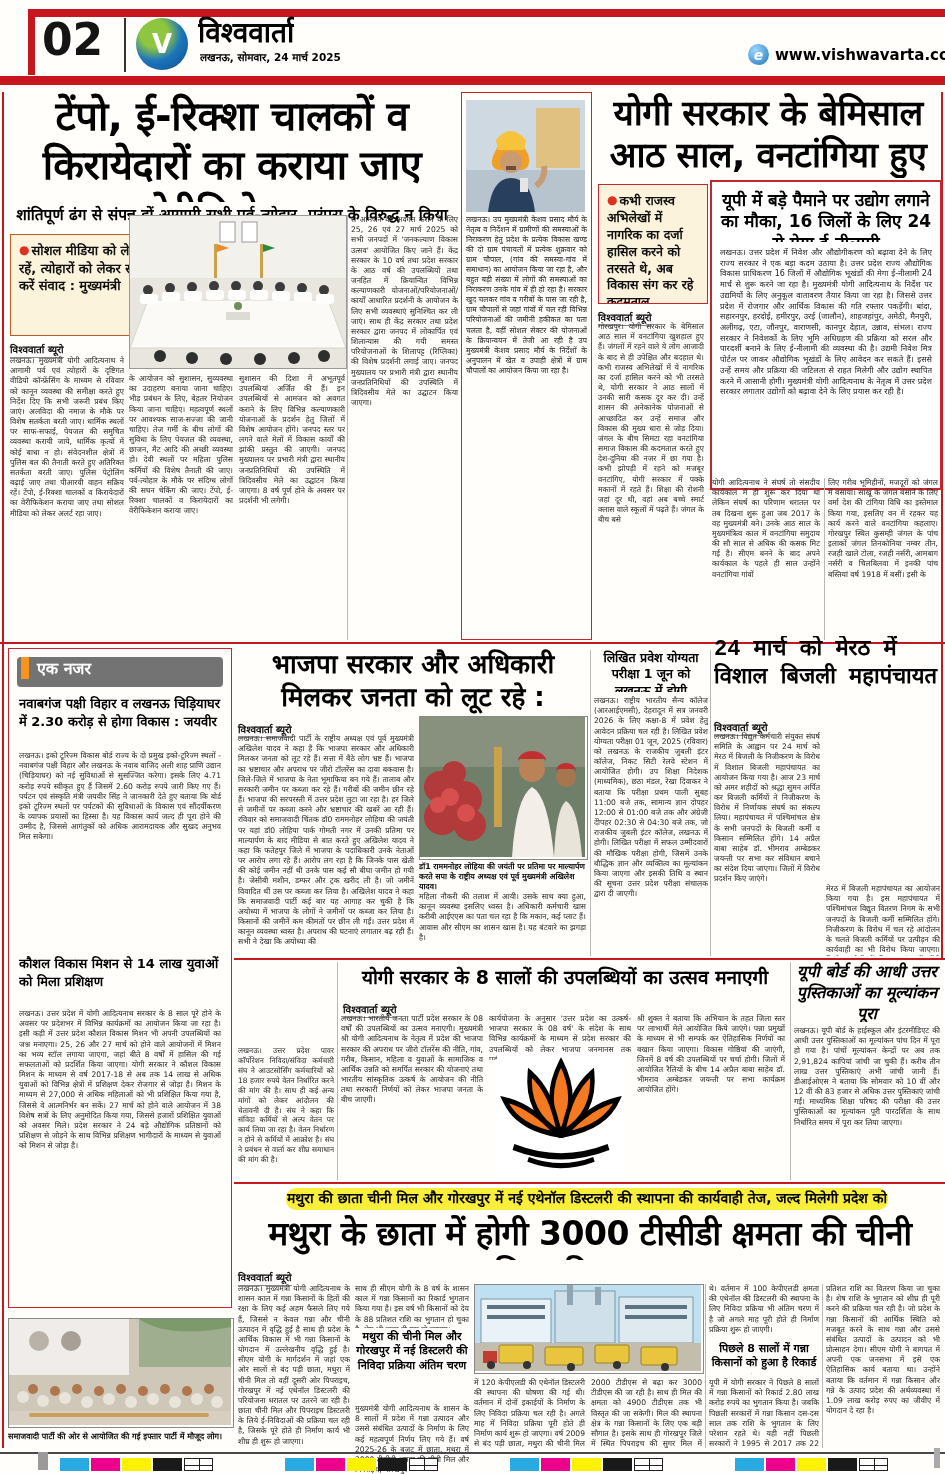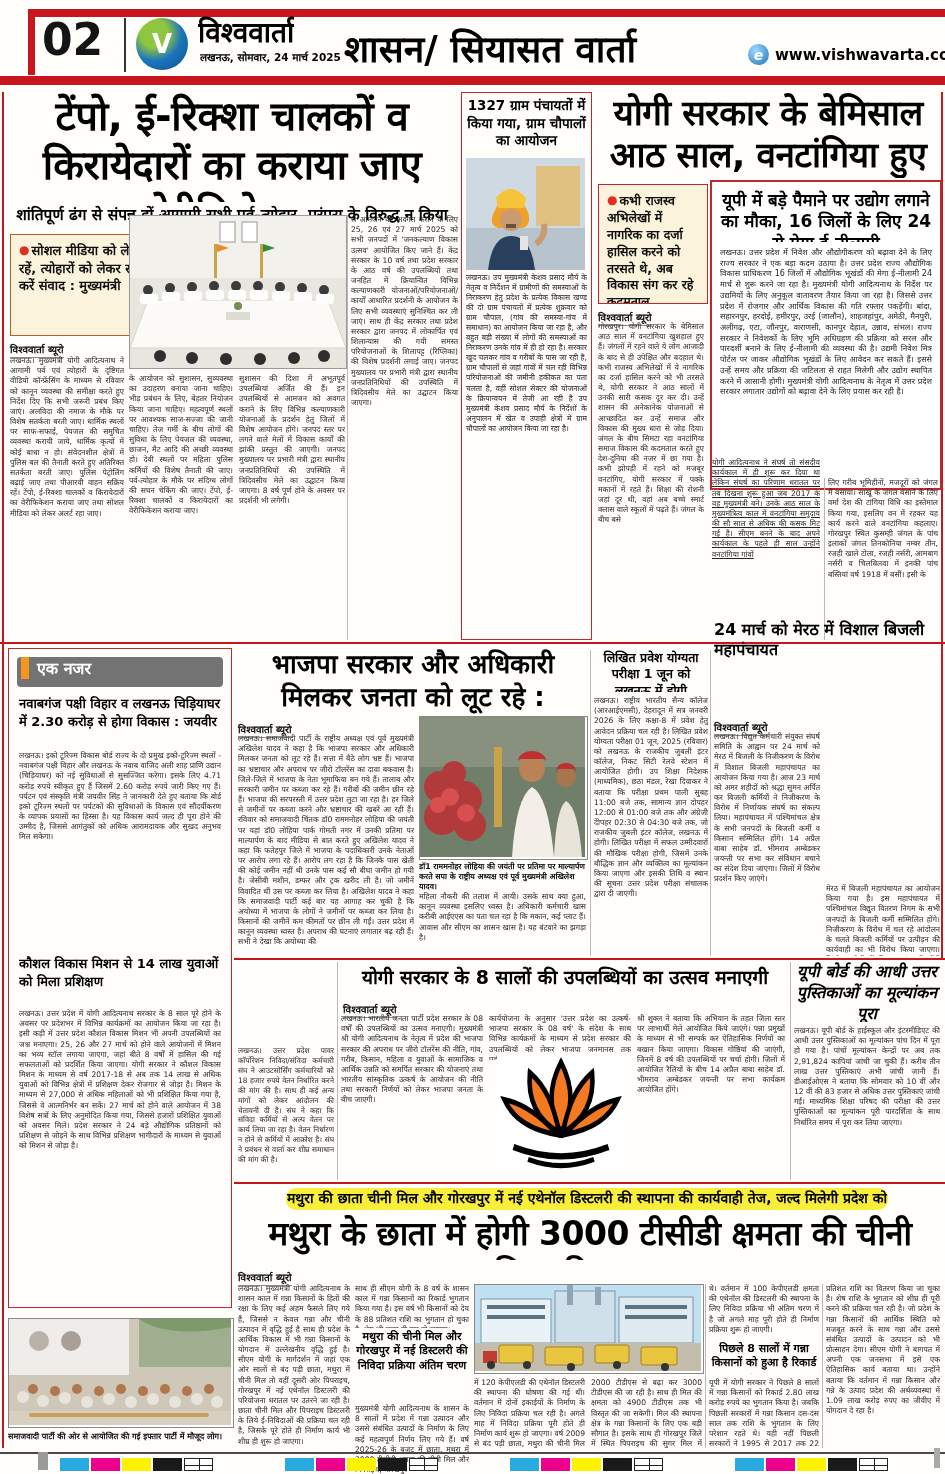--- a/index.html
+++ b/index.html
@@ -33,21 +33,20 @@
 
   <div class="abs" style="left:42px;top:14px;font-size:44px;font-weight:bold;color:#141414;">02</div>
   <div class="abs" style="left:124px;top:18px;width:2px;height:54px;background:#333;"></div>
 
   <div class="abs" style="left:136px;top:18px;width:52px;height:52px;border-radius:50%;background:radial-gradient(circle at 35% 30%,#8ec63f 0 28%,#1c75bc 55%,#0b4f8a 100%);display:flex;align-items:center;justify-content:center;">
     <span style="color:#fff;font-weight:bold;font-size:26px;">V</span>
   </div>
   <div class="abs hl" style="left:198px;top:12px;font-size:28px;text-align:center;">विश्ववार्ता</div>
   <div class="abs hl" style="left:200px;top:50px;font-size:10.5px;">लखनऊ,  सोमवार, 24 मार्च 2025</div>
 
-  <div class="abs hl center" style="left:290px;top:22px;width:400px;font-size:37px;">शासन/ सियासत वार्ता</div>
 
   <div class="abs" style="left:748px;top:44px;width:21px;height:21px;border-radius:50%;background:radial-gradient(circle at 35% 30%,#9ed8ff,#1c75bc);display:flex;align-items:center;justify-content:center;color:#fff;font-weight:bold;font-size:14px;font-style:italic;">e</div>
   <div class="abs hl" style="left:775px;top:46px;font-size:15px;">www.vishwavarta.com</div>
 
   <div class="abs redline" style="left:2px;top:92px;width:2px;height:1356px;"></div>
   <div class="abs redline" style="left:941px;top:92px;width:2px;height:866px;"></div>
 
   <div class="abs hl center" style="left:6px;top:92px;width:452px;height:110px;font-size:40px;line-height:1.22;letter-spacing:-0.5px;">टेंपो, ई-रिक्शा चालकों व किरायेदारों का कराया जाए वेरीफिकेशन</div>
   <div class="abs hl center" style="left:4px;top:203px;width:456px;height:24px;font-size:15.5px;">शांतिपूर्ण ढंग से संपन्न हों आगामी सभी पर्व-त्योहार, परंपरा के विरुद्ध न किया जाए कोई कार्य : मुख्यमंत्री</div>
 
@@ -101,21 +100,20 @@
       <rect x="96" y="96" width="24" height="8" fill="#dcdcd4"></rect>
       <circle cx="108" cy="90" r="4" fill="#6f8f5a"></circle>
     </svg>
   </div>
   <div class="abs body" style="left:129px;top:374px;width:104px;height:266px;">के आयोजन को सुशासन, सुव्यवस्था का उदाहरण बनाया जाना चाहिए। भीड़ प्रबंधन के लिए, बेहतर नियोजन किया जाना चाहिए। महत्वपूर्ण स्थलों पर आवश्यक साज-सज्जा की जानी चाहिए। तेज गर्मी के बीच लोगों की सुविधा के लिए पेयजल की व्यवस्था, छाजन, मैट आदि की अच्छी व्यवस्था हो। देवी स्थलों पर महिला पुलिस कर्मियों की विशेष तैनाती की जाए। पर्व-त्योहार के मौके पर संदिग्ध लोगों की सघन चेकिंग की जाए। टेंपो, ई-रिक्शा चालकों व किरायेदारों का वेरीफिकेशन कराया जाए।</div>
   <div class="abs body" style="left:239px;top:374px;width:106px;height:266px;">सुशासन की दिशा में अभूतपूर्व उपलब्धियां अर्जित की हैं। इन उपलब्धियों से आमजन को अवगत कराने के लिए विभिन्न कल्याणकारी योजनाओं के प्रदर्शन हेतु जिलों में विशेष आयोजन होंगे। जनपद स्तर पर लगने वाले मेलों में विकास कार्यों की झांकी प्रस्तुत की जाएगी। जनपद मुख्यालय पर प्रभारी मंत्री द्वारा स्थानीय जनप्रतिनिधियों की उपस्थिति में त्रिदिवसीय मेले का उद्घाटन किया जाएगा। 8 वर्ष पूर्ण होने के अवसर पर प्रदर्शनी भी लगेगी।</div>
   <div class="abs grayline" style="left:347px;top:215px;width:1px;height:425px;"></div>
   <div class="abs body" style="left:351px;top:215px;width:107px;height:425px;">से आमजन को अवगत कराने के लिए 25, 26 एवं 27 मार्च 2025 को सभी जनपदों में 'जनकल्याण विकास उत्सव' आयोजित किए जाने हैं। केंद्र सरकार के 10 वर्ष तथा प्रदेश सरकार के आठ वर्ष की उपलब्धियों तथा जनहित में क्रियान्वित विभिन्न कल्याणकारी योजनाओं/परियोजनाओं/कार्यों आधारित प्रदर्शनी के आयोजन के लिए सभी व्यवस्थाएं सुनिश्चित कर ली जाएं। साथ ही केंद्र सरकार तथा प्रदेश सरकार द्वारा जनपद में लोकार्पित एवं शिलान्यास की गयी समस्त परियोजनाओं के शिलापट्ट (रिप्लिका) की विशेष प्रदर्शनी लगाई जाए। जनपद मुख्यालय पर प्रभारी मंत्री द्वारा स्थानीय जनप्रतिनिधियों की उपस्थिति में त्रिदिवसीय मेले का उद्घाटन किया जाएगा।</div>
 
   <div class="abs" style="left:461px;top:92px;width:131px;height:548px;border:1.6px solid #c1272d;box-sizing:border-box;padding:4px;">
-    <div class="hl center" style="font-size:13.5px;line-height:1.3;height:58px;">1327 ग्राम पंचायतों में किया गया, ग्राम चौपालों का आयोजन</div>
     <div style="width:100%;height:112px;margin:3px 0;">
       <svg width="119" height="112" viewBox="0 0 119 112" preserveAspectRatio="none">
         <rect width="119" height="112" fill="#cfd9e2"></rect>
         <rect y="70" width="119" height="42" fill="#b7c3cd"></rect>
         <rect x="70" y="8" width="44" height="60" fill="#e8b75a" opacity="0.7"></rect>
         <path d="M28,54 q16,-34 34,0 q4,14 -6,16 l-24,0 q-10,-4 -4,-16z" fill="#efa027"></path>
         <path d="M30,40 q14,-18 30,0 l-2,10 -26,0z" fill="#f6c43a"></path>
         <circle cx="45" cy="62" r="11" fill="#c99b72"></circle>
         <rect x="40" y="66" width="10" height="4" fill="#6b4f3a"></rect>
         <path d="M22,112 q4,-34 23,-34 q20,0 24,34z" fill="#28405e"></path>
@@ -132,21 +130,21 @@
     <span class="dot">●</span><span>कभी राजस्व अभिलेखों में नागरिक का दर्जा हासिल करने को तरसते थे, अब विकास संग कर रहे कदमताल</span>
   </div>
 
   <div class="abs boxed-red" style="left:710px;top:180px;width:212px;height:290px;padding:8px;">
     <div class="hl center" style="font-size:17px;line-height:1.25;height:52px;">यूपी में बड़े पैमाने पर उद्योग लगाने का मौका, 16 जिलों के लिए 24 से मेगा ई-नीलामी</div>
     <div class="body" style="height:216px;font-size:8px;margin-top:6px;">लखनऊ। उत्तर प्रदेश में निवेश और औद्योगीकरण को बढ़ावा देने के लिए राज्य सरकार ने एक बड़ा कदम उठाया है। उत्तर प्रदेश राज्य औद्योगिक विकास प्राधिकरण 16 जिलों में औद्योगिक भूखंडों की मेगा ई-नीलामी 24 मार्च से शुरू करने जा रहा है। मुख्यमंत्री योगी आदित्यनाथ के निर्देश पर उद्यमियों के लिए अनुकूल वातावरण तैयार किया जा रहा है। जिससे उत्तर प्रदेश में रोजगार और आर्थिक विकास की गति रफ्तार पकड़ेंगी। बांदा, सहारनपुर, हरदोई, हमीरपुर, उरई (जालौन), शाहजहांपुर, अमेठी, मैनपुरी, अलीगढ़, एटा, जौनपुर, वाराणसी, कानपुर देहात, उन्नाव, संभल। राज्य सरकार ने निवेशकों के लिए भूमि अधिग्रहण की प्रक्रिया को सरल और पारदर्शी बनाने के लिए ई-नीलामी की व्यवस्था की है। उद्यमी निवेश मित्र पोर्टल पर जाकर औद्योगिक भूखंडों के लिए आवेदन कर सकते हैं। इससे उन्हें समय और प्रक्रिया की जटिलता से राहत मिलेगी और उद्योग स्थापित करने में आसानी होगी। मुख्यमंत्री योगी आदित्यनाथ के नेतृत्व में उत्तर प्रदेश सरकार लगातार उद्योगों को बढ़ावा देने के लिए प्रयास कर रही है।</div>
   </div>
 
   <div class="abs" style="left:598px;top:306px;"><span class="byline">विश्ववार्ता ब्यूरो</span></div>
   <div class="abs body" style="left:598px;top:322px;width:106px;height:318px;">गोरखपुर। योगी सरकार के बेमिसाल आठ साल में वनटांगिया खुशहाल हुए हैं। जंगलों में रहने वाले ये लोग आजादी के बाद से ही उपेक्षित और बदहाल थे। कभी राजस्व अभिलेखों में ये नागरिक का दर्जा हासिल करने को भी तरसते थे, योगी सरकार ने आठ सालों में उनकी सारी कसक दूर कर दी। उन्हें शासन की अनेकानेक योजनाओं से आच्छादित कर उन्हें समाज और विकास की मुख्य धारा से जोड़ दिया। जंगल के बीच सिमटा रहा वनटांगिया समाज विकास की कदमताल करते हुए देश-दुनिया की नजर में छा गया है। कभी झोपड़ी में रहने को मजबूर वनटांगिए, योगी सरकार में पक्के मकानों में रहते हैं। शिक्षा की रोशनी जहां दूर थी, वहां अब बच्चे स्मार्ट क्लास वाले स्कूलों में पढ़ते हैं। जंगल के बीच बसे</div>
-  <div class="abs body" style="left:712px;top:458px;width:108px;height:162px;text-decoration:underline;">योगी आदित्यनाथ ने संघर्ष तो संसदीय कार्यकाल में ही शुरू कर दिया था लेकिन संघर्ष का परिणाम धरातल पर तब दिखना शुरू हुआ जब 2017 के वह मुख्यमंत्री बने। उनके आठ साल के मुख्यमंत्रित्व काल में वनटांगिया समुदाय की सौ साल से अधिक की कसक मिट गई है। सीएम बनने के बाद अपने कार्यकाल के पहले ही साल उन्होंने वनटांगिया गांवों</div>
+  <div class="abs body" style="left:712px;top:478px;width:108px;height:162px;">योगी आदित्यनाथ ने संघर्ष तो संसदीय कार्यकाल में ही शुरू कर दिया था लेकिन संघर्ष का परिणाम धरातल पर तब दिखना शुरू हुआ जब 2017 के वह मुख्यमंत्री बने। उनके आठ साल के मुख्यमंत्रित्व काल में वनटांगिया समुदाय की सौ साल से अधिक की कसक मिट गई है। सीएम बनने के बाद अपने कार्यकाल के पहले ही साल उन्होंने वनटांगिया गांवों</div>
   <div class="abs grayline" style="left:824px;top:478px;width:1px;height:162px;"></div>
   <div class="abs body" style="left:828px;top:478px;width:110px;height:162px;">लिए गरीब भूमिहीनों, मजदूरों को जंगल में बसाया। साखू के जंगल बसाने के लिए वर्मा देश की टांगिया विधि का इस्तेमाल किया गया, इसलिए वन में रहकर यह कार्य करने वाले वनटांगिया कहलाए। गोरखपुर स्थित कुसम्ही जंगल के पांच इलाकों जंगल तिनकोनिया नम्बर तीन, रजही खाले टोला, रजही नर्सरी, आमबाग नर्सरी व चिलबिलवा में इनकी पांच बस्तियां वर्ष 1918 में बसीं। इसी के</div>
 
   <div class="abs redline" style="left:0;top:642px;width:945px;height:2px;"></div>
 
   <div class="abs" style="left:8px;top:648px;width:224px;height:660px;border:1.6px solid #c1272d;box-sizing:border-box;">
     <div style="margin:8px;height:30px;background:#737373;border-radius:4px;display:flex;align-items:flex-start;">
       <span style="display:inline-block;width:8px;height:22px;background:#f7941d;margin:0 8px 0 4px;"></span>
       <span style="color:#fff;font-weight:bold;font-size:16px;">एक नजर</span>
     </div>
@@ -225,21 +223,21 @@
     </svg>
   </div>
   <div class="abs caption" style="left:419px;top:862px;width:167px;height:28px;font-size:7.8px;line-height:1.3;">डॉ1 राममनोहर लोहिया की जयंती पर प्रतिमा पर माल्यार्पण करते सपा के राष्ट्रीय अध्यक्ष एवं पूर्व मुख्यमंत्री अखिलेश यादव।</div>
   <div class="abs body" style="left:419px;top:892px;width:167px;height:66px;">महिला नौकरी की तलाश में आयी। उसके साथ क्या हुआ, कानून व्यवस्था इसलिए ध्वस्त है। अधिकारी कर्मचारी खास करीबी आईएएस का पता चल रहा है कि मकान, कई प्लाट हैं। आवास और सीएम का शासन खास है। यह बंटवारे का झगड़ा है।</div>
 
   <div class="abs grayline" style="left:590px;top:650px;width:1px;height:306px;"></div>
   <div class="abs hl center" style="left:594px;top:650px;width:114px;height:42px;font-size:12.5px;line-height:1.3;">लिखित प्रवेश योग्यता परीक्षा 1 जून को लखनऊ में होगी</div>
   <div class="abs body" style="left:594px;top:696px;width:114px;height:260px;">लखनऊ। राष्ट्रीय भारतीय सैन्य कॉलेज (आरआईएमसी), देहरादून में सत्र जनवरी 2026 के लिए कक्षा-8 में प्रवेश हेतु आवेदन प्रक्रिया चल रही है। लिखित प्रवेश योग्यता परीक्षा 01 जून, 2025 (रविवार) को लखनऊ के राजकीय जुबली इंटर कॉलेज, निकट सिटी रेलवे स्टेशन में आयोजित होगी। उप शिक्षा निदेशक (माध्यमिक), छठा मंडल, रेखा दिवाकर ने बताया कि परीक्षा प्रथम पाली सुबह 11:00 बजे तक, सामान्य ज्ञान दोपहर 12:00 से 01:00 बजे तक और अंग्रेजी देोपहर 02:30 से 04:30 बजे तक, जो राजकीय जुबली इंटर कॉलेज, लखनऊ में होगी। लिखित परीक्षा में सफल उम्मीदवारों की मौखिक परीक्षा होगी, जिसमें उनके बौद्धिक ज्ञान और व्यक्तित्व का मूल्यांकन किया जाएगा और इसकी तिथि व स्थान की सूचना उत्तर प्रदेश परीक्षा संचालक द्वारा दी जाएगी।</div>
   <div class="abs grayline" style="left:710px;top:650px;width:1px;height:306px;"></div>
 
-  <div class="abs hl" style="left:714px;top:620px;width:226px;height:64px;font-size:16px;line-height:1.25;">24 मार्च को मेरठ में विशाल बिजली महापंचायत</div>
+  <div class="abs hl" style="left:714px;top:636px;width:226px;height:64px;font-size:22px;line-height:1.25;font-family:Liberation Mono, monospace;">24 मार्च को मेरठ में विशाल बिजली महापंचायत</div>
   <div class="abs" style="left:714px;top:716px;"><span class="byline">विश्ववार्ता ब्यूरो</span></div>
   <div class="abs body" style="left:714px;top:732px;width:106px;height:224px;">लखनऊ। विद्युत कर्मचारी संयुक्त संघर्ष समिति के आह्वान पर 24 मार्च को मेरठ में बिजली के निजीकरण के विरोध में विशाल बिजली महापंचायत का आयोजन किया गया है। आज 23 मार्च को अमर शहीदों को श्रद्धा सुमन अर्पित कर बिजली कर्मियों ने निजीकरण के विरोध में निर्णायक संघर्ष का संकल्प लिया। महापंचायत में पश्चिमांचल क्षेत्र के सभी जनपदों के बिजली कर्मी व किसान सम्मिलित होंगे। 14 अप्रैल बाबा साहेब डॉ. भीमराव अम्बेडकर जयन्ती पर सभा कर संविधान बचाने का संदेश दिया जाएगा। जिलों में विरोध प्रदर्शन किए जाएंगे।</div>
   <div class="abs body" style="left:826px;top:884px;width:114px;height:72px;">मेरठ में बिजली महापंचायत का आयोजन किया गया है। इस महापंचायत में पश्चिमांचल विद्युत वितरण निगम के सभी जनपदों के बिजली कर्मी सम्मिलित होंगे। निजीकरण के विरोध में चल रहे आंदोलन के चलते बिजली कर्मियों पर उत्पीड़न की कार्यवाही का भी विरोध किया जाएगा। निर्वाचन क्षेत्रों में किसान पंचायतें होंगी तथा 24 मार्च को विशाल बिजली पंचायत होगी।</div>
 
   <div class="abs redline" style="left:234px;top:958px;width:711px;height:2px;"></div>
 
   <div class="abs body" style="left:238px;top:1046px;width:96px;height:132px;font-size:7.4px;">लखनऊ। उत्तर प्रदेश पावर कॉर्पोरेशन निविदा/संविदा कर्मचारी संघ ने आउटसोर्सिंग कर्मचारियों को 18 हजार रुपये वेतन निर्धारित करने की मांग की है। साथ ही कई अन्य मांगों को लेकर आंदोलन की चेतावनी दी है। संघ ने कहा कि संविदा कर्मियों से अल्प वेतन पर कार्य लिया जा रहा है। वेतन निर्धारण न होने से कर्मियों में आक्रोश है। संघ ने प्रबंधन से वार्ता कर शीघ्र समाधान की मांग की है।</div>
   <div class="abs grayline" style="left:337px;top:962px;width:1px;height:218px;"></div>
 
   <div class="abs hl center" style="left:341px;top:964px;width:448px;height:30px;font-size:19px;">योगी सरकार के 8 सालों की उपलब्धियों का उत्सव मनाएगी भाजपा</div>

